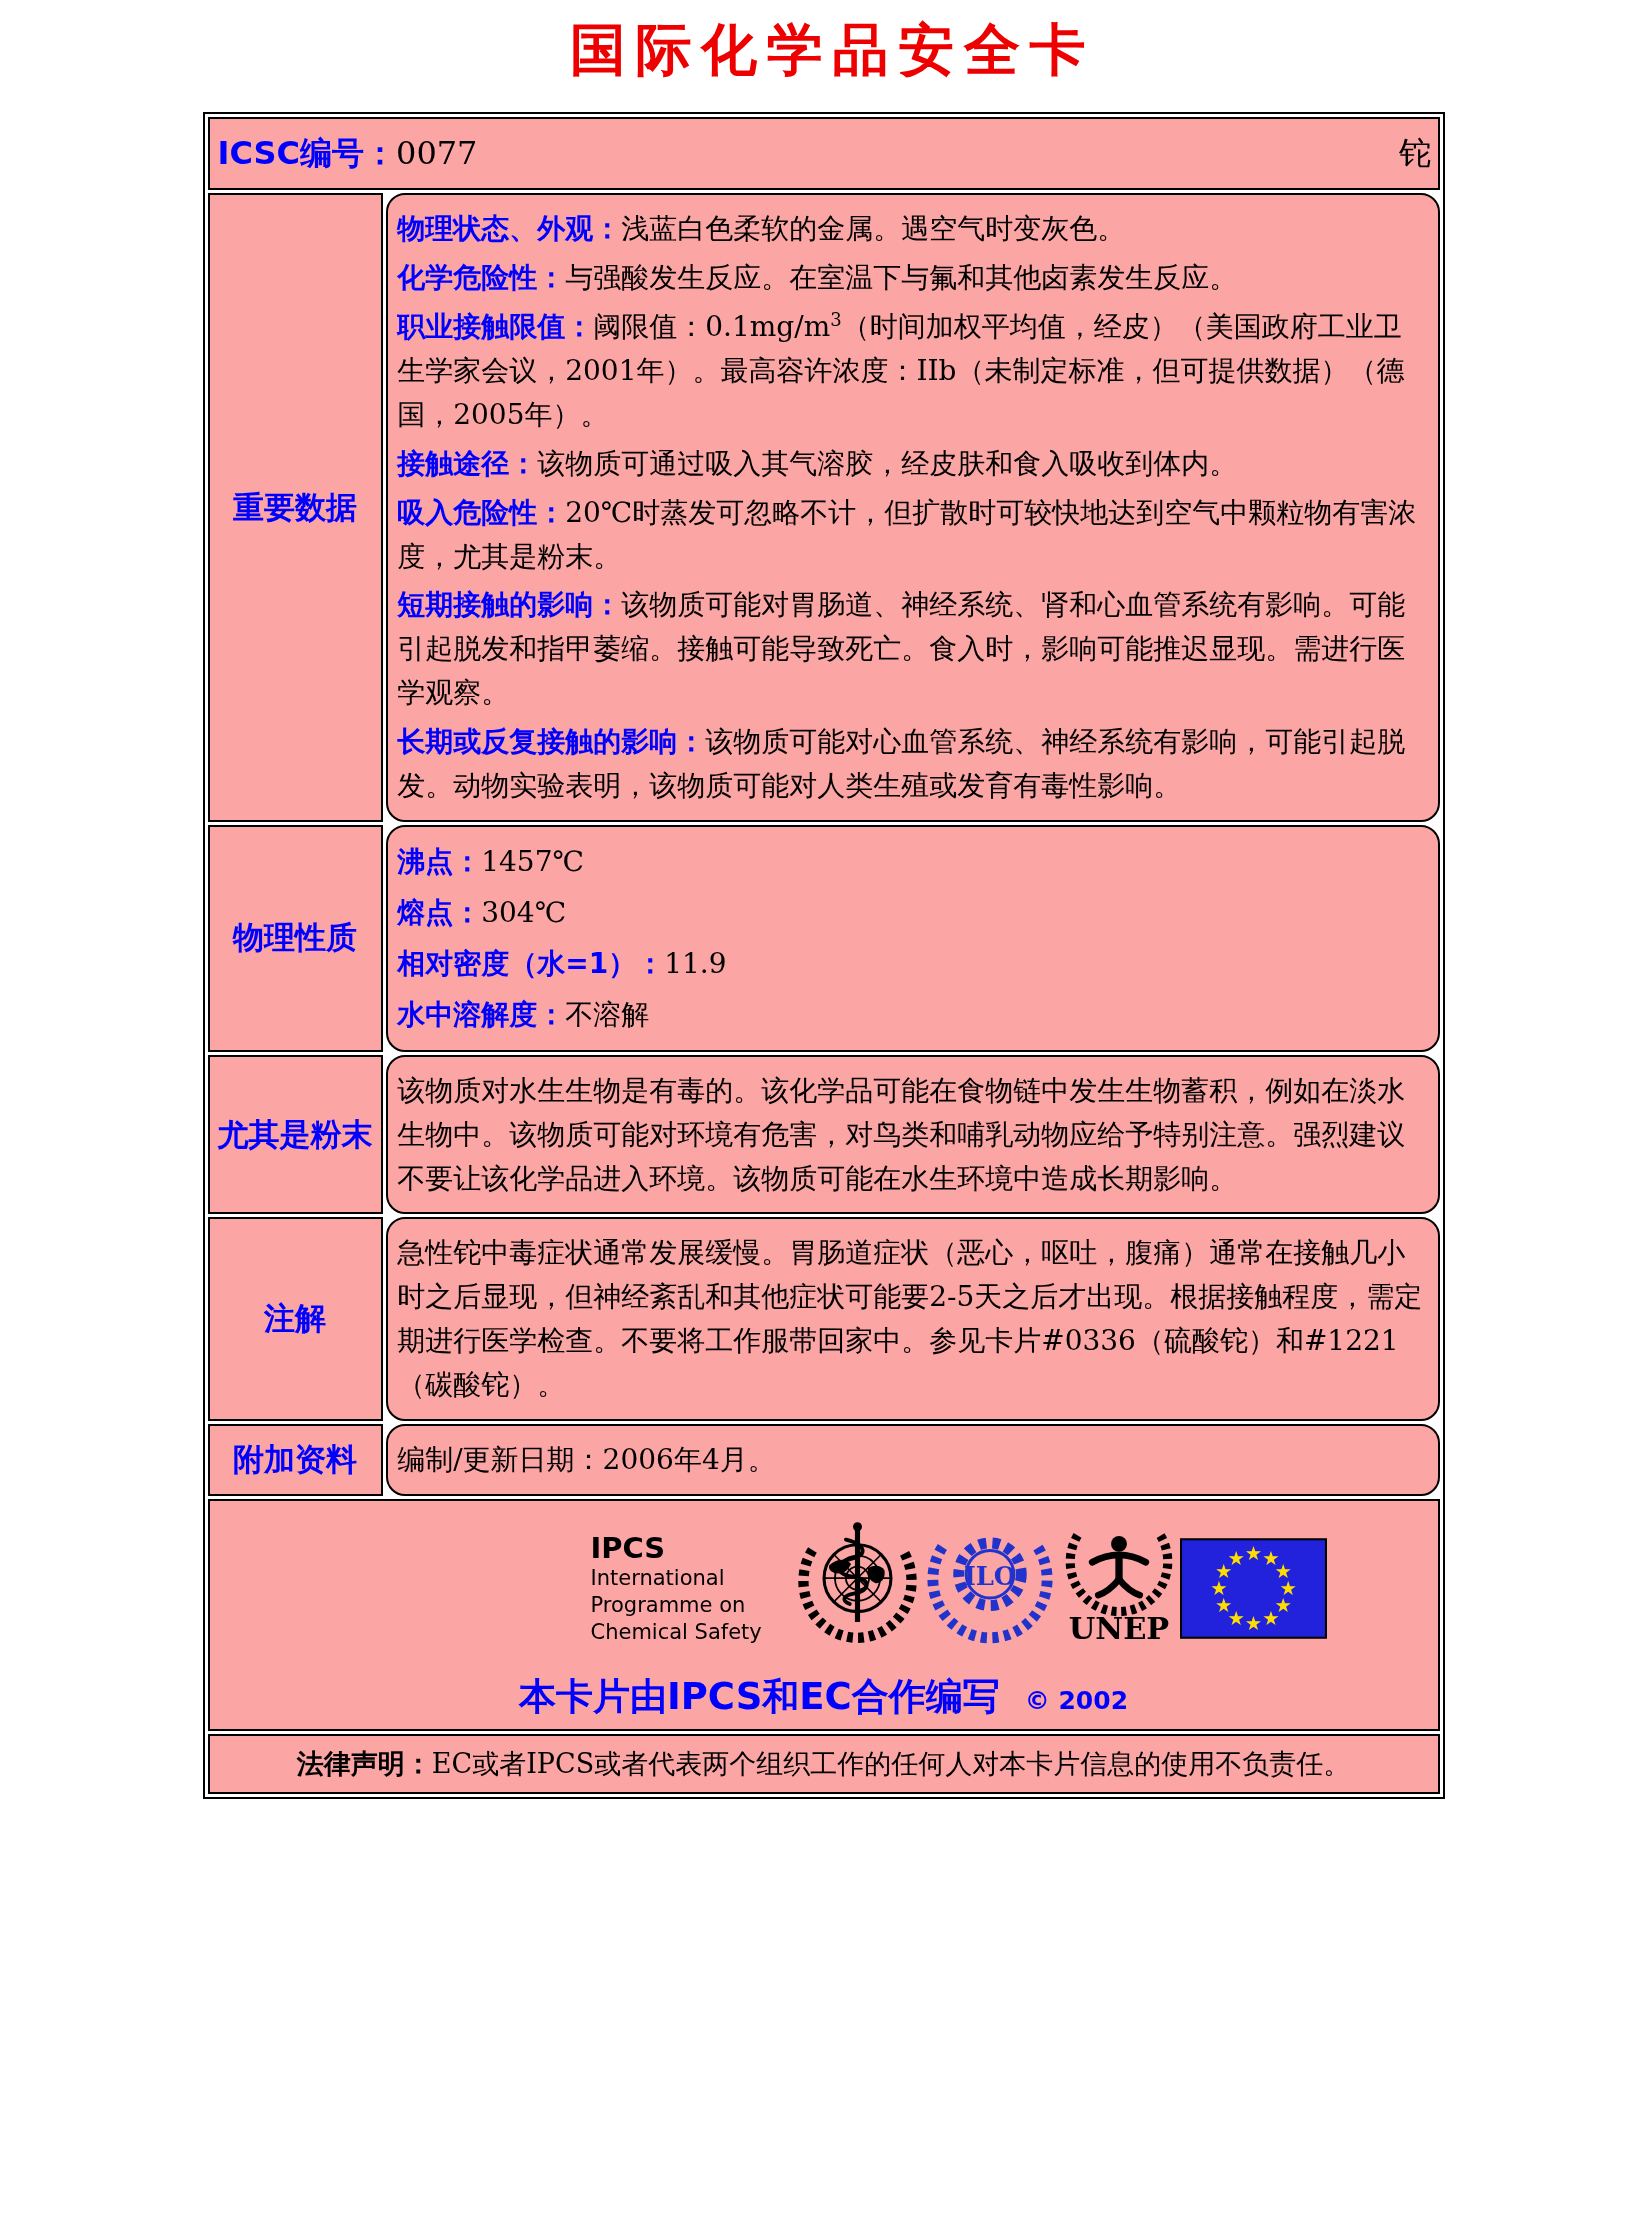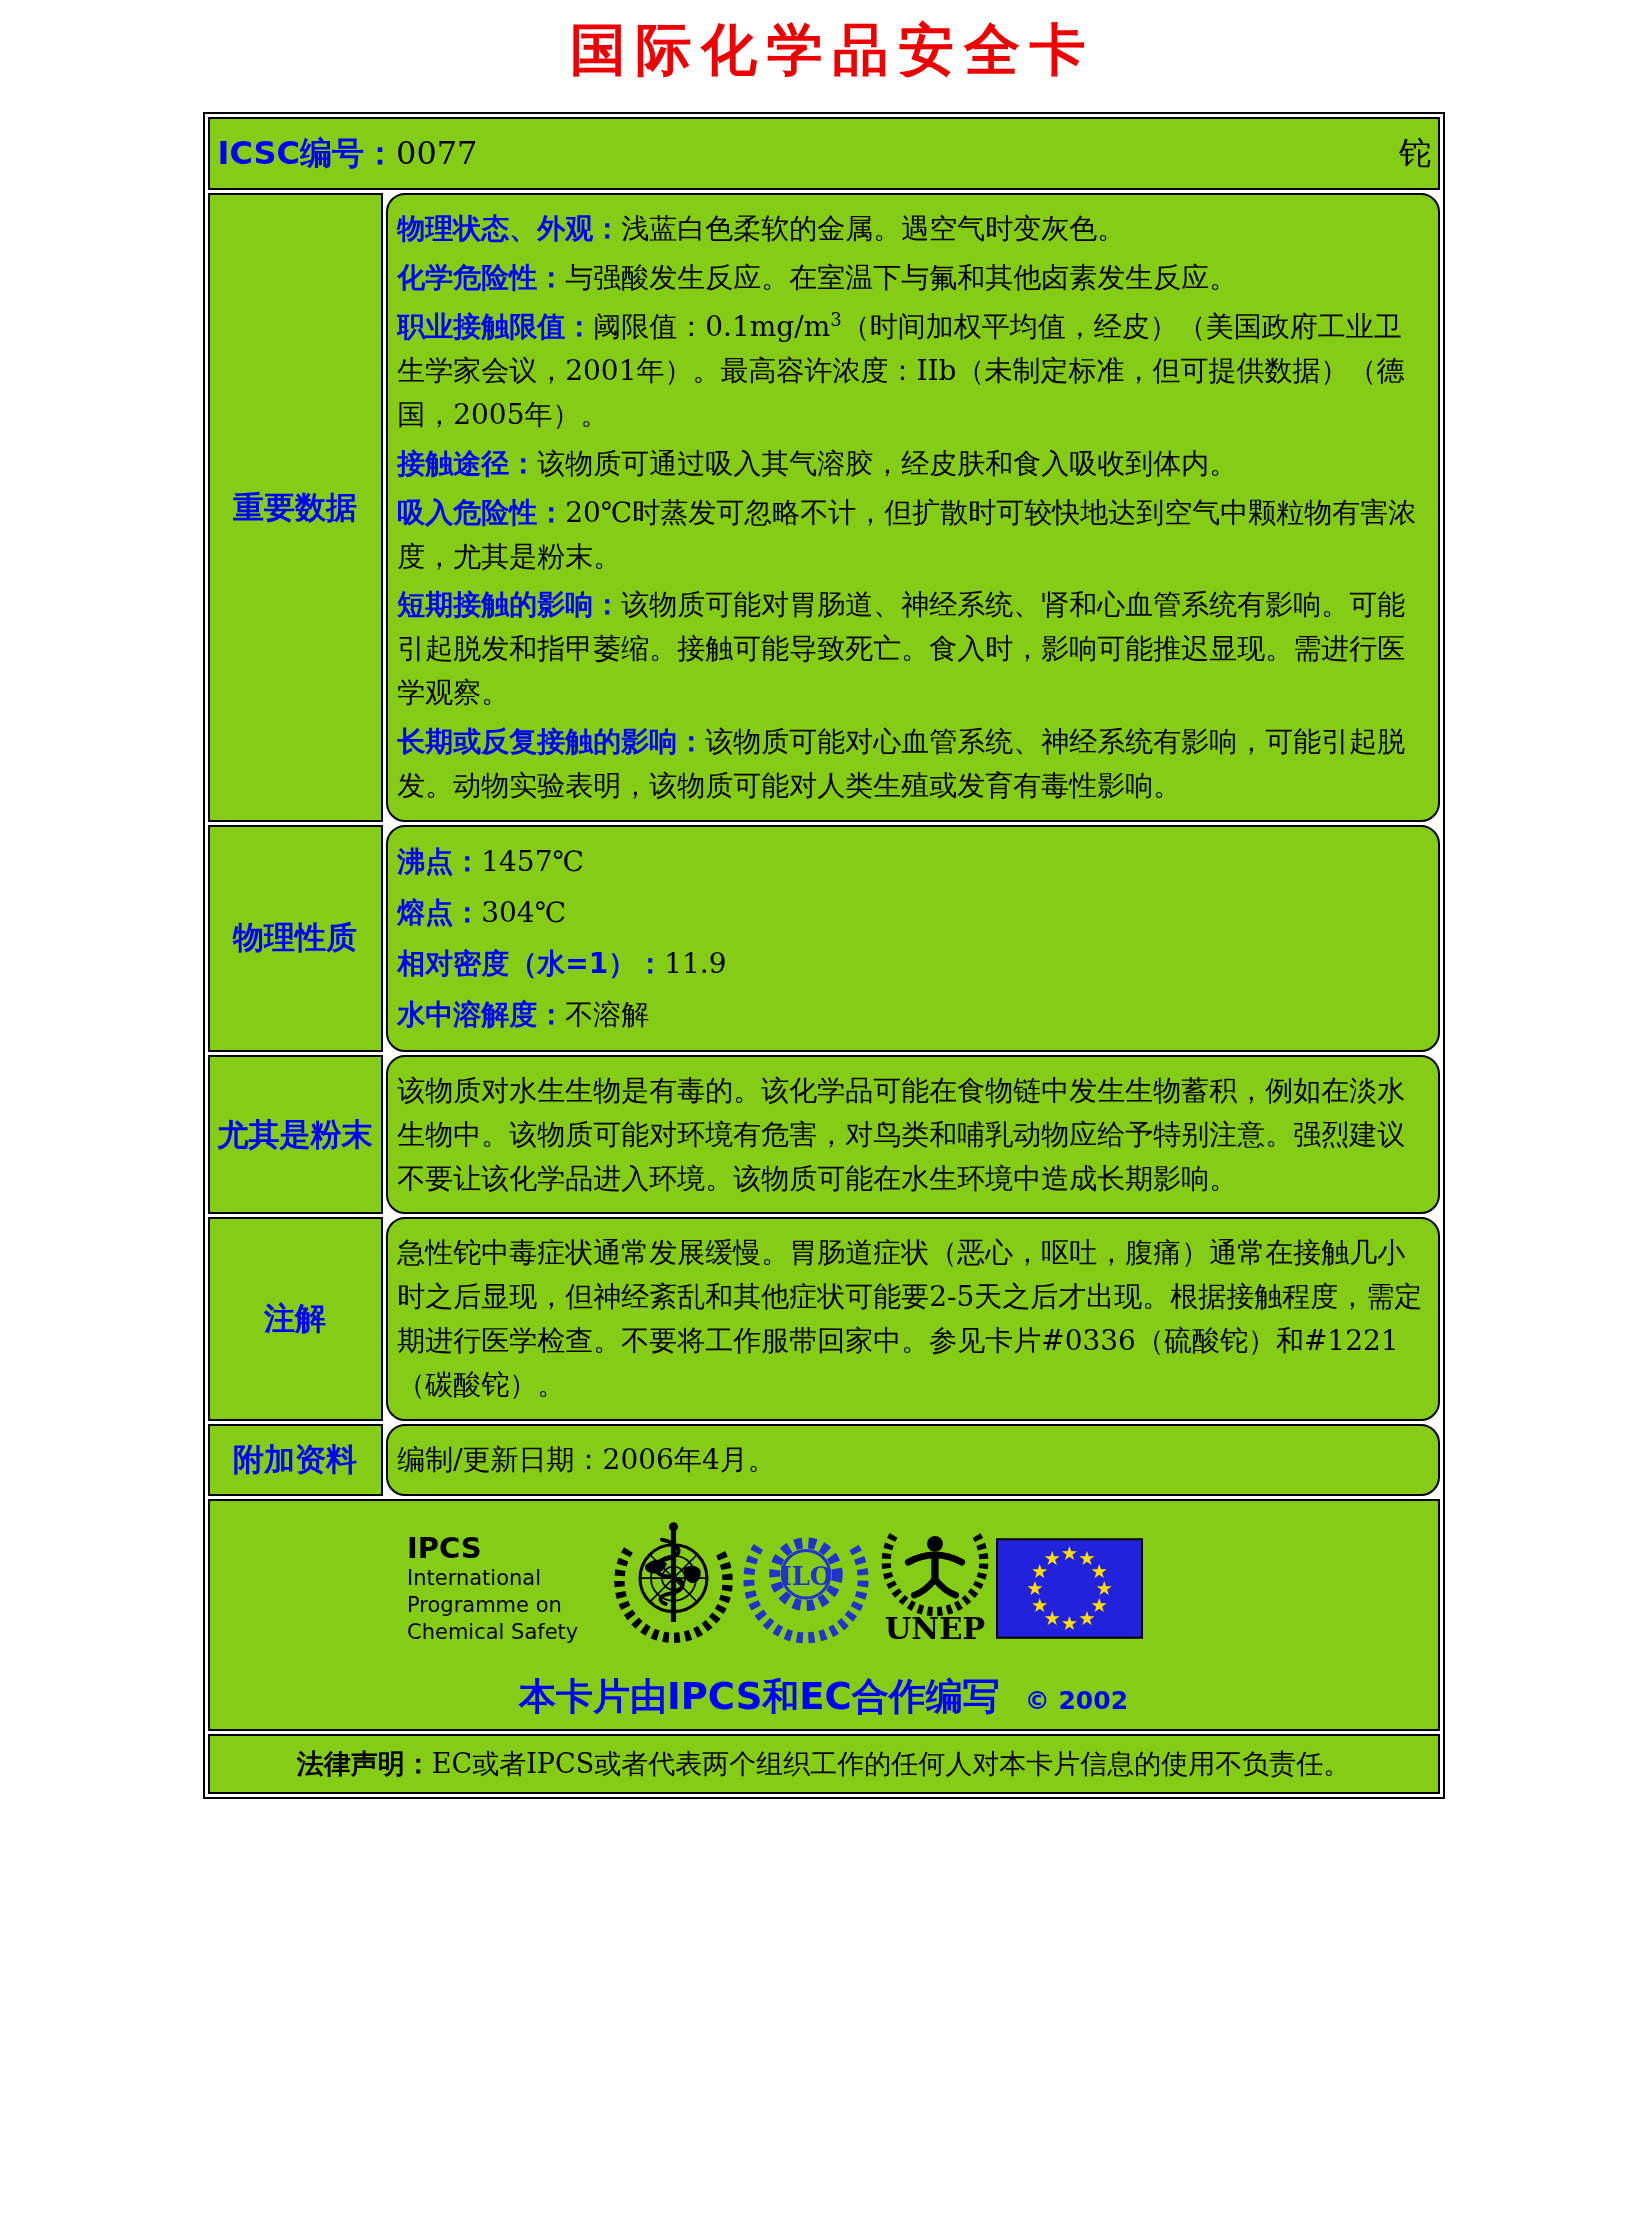--- a/index.html
+++ b/index.html
@@ -29,21 +29,21 @@
     margin: 23.6px auto 0 auto;
     border: 2.8px solid #000000;
     border-collapse: separate;
     border-spacing: 3.5px;
     table-layout: fixed;
   }
   col.c1 { width: 175px; }
   td {
     border: 2.1px solid #000000;
     vertical-align: middle;
-    background: #84cc16;
+    background: #fca5a5;
   }
   .header-cell { height: 67px; }
   .header-flex {
     display: flex;
     justify-content: space-between;
     align-items: center;
     padding: 0 5.6px 0 7px;
     font-size: 32px;
   }
   .hdr-label {
@@ -75,21 +75,21 @@
     font-family: "DejaVu Sans", "Liberation Sans", sans-serif;
   }
   sup { font-size: 18px; line-height: 0; }
   .phys-cell { line-height: 46px; }
   .addl-cell { height: 51px; }
   
   .logos-cell { padding: 9.7px 7px 7px 7px; }
   .logos-flex {
     display: flex;
     align-items: center;
-    justify-content: center;
+    justify-content: flex-end;
     padding: 0 104px 0 7px;
   }
   .ipcs-block {
     font-family: "DejaVu Sans", "Liberation Sans", sans-serif;
     color: #000000;
     width: 202px;
   }
   .ipcs-acronym { font-size: 29px; font-weight: bold; }
   .ipcs-line { font-size: 21px; line-height: 27px; }
   .logo-caption {

